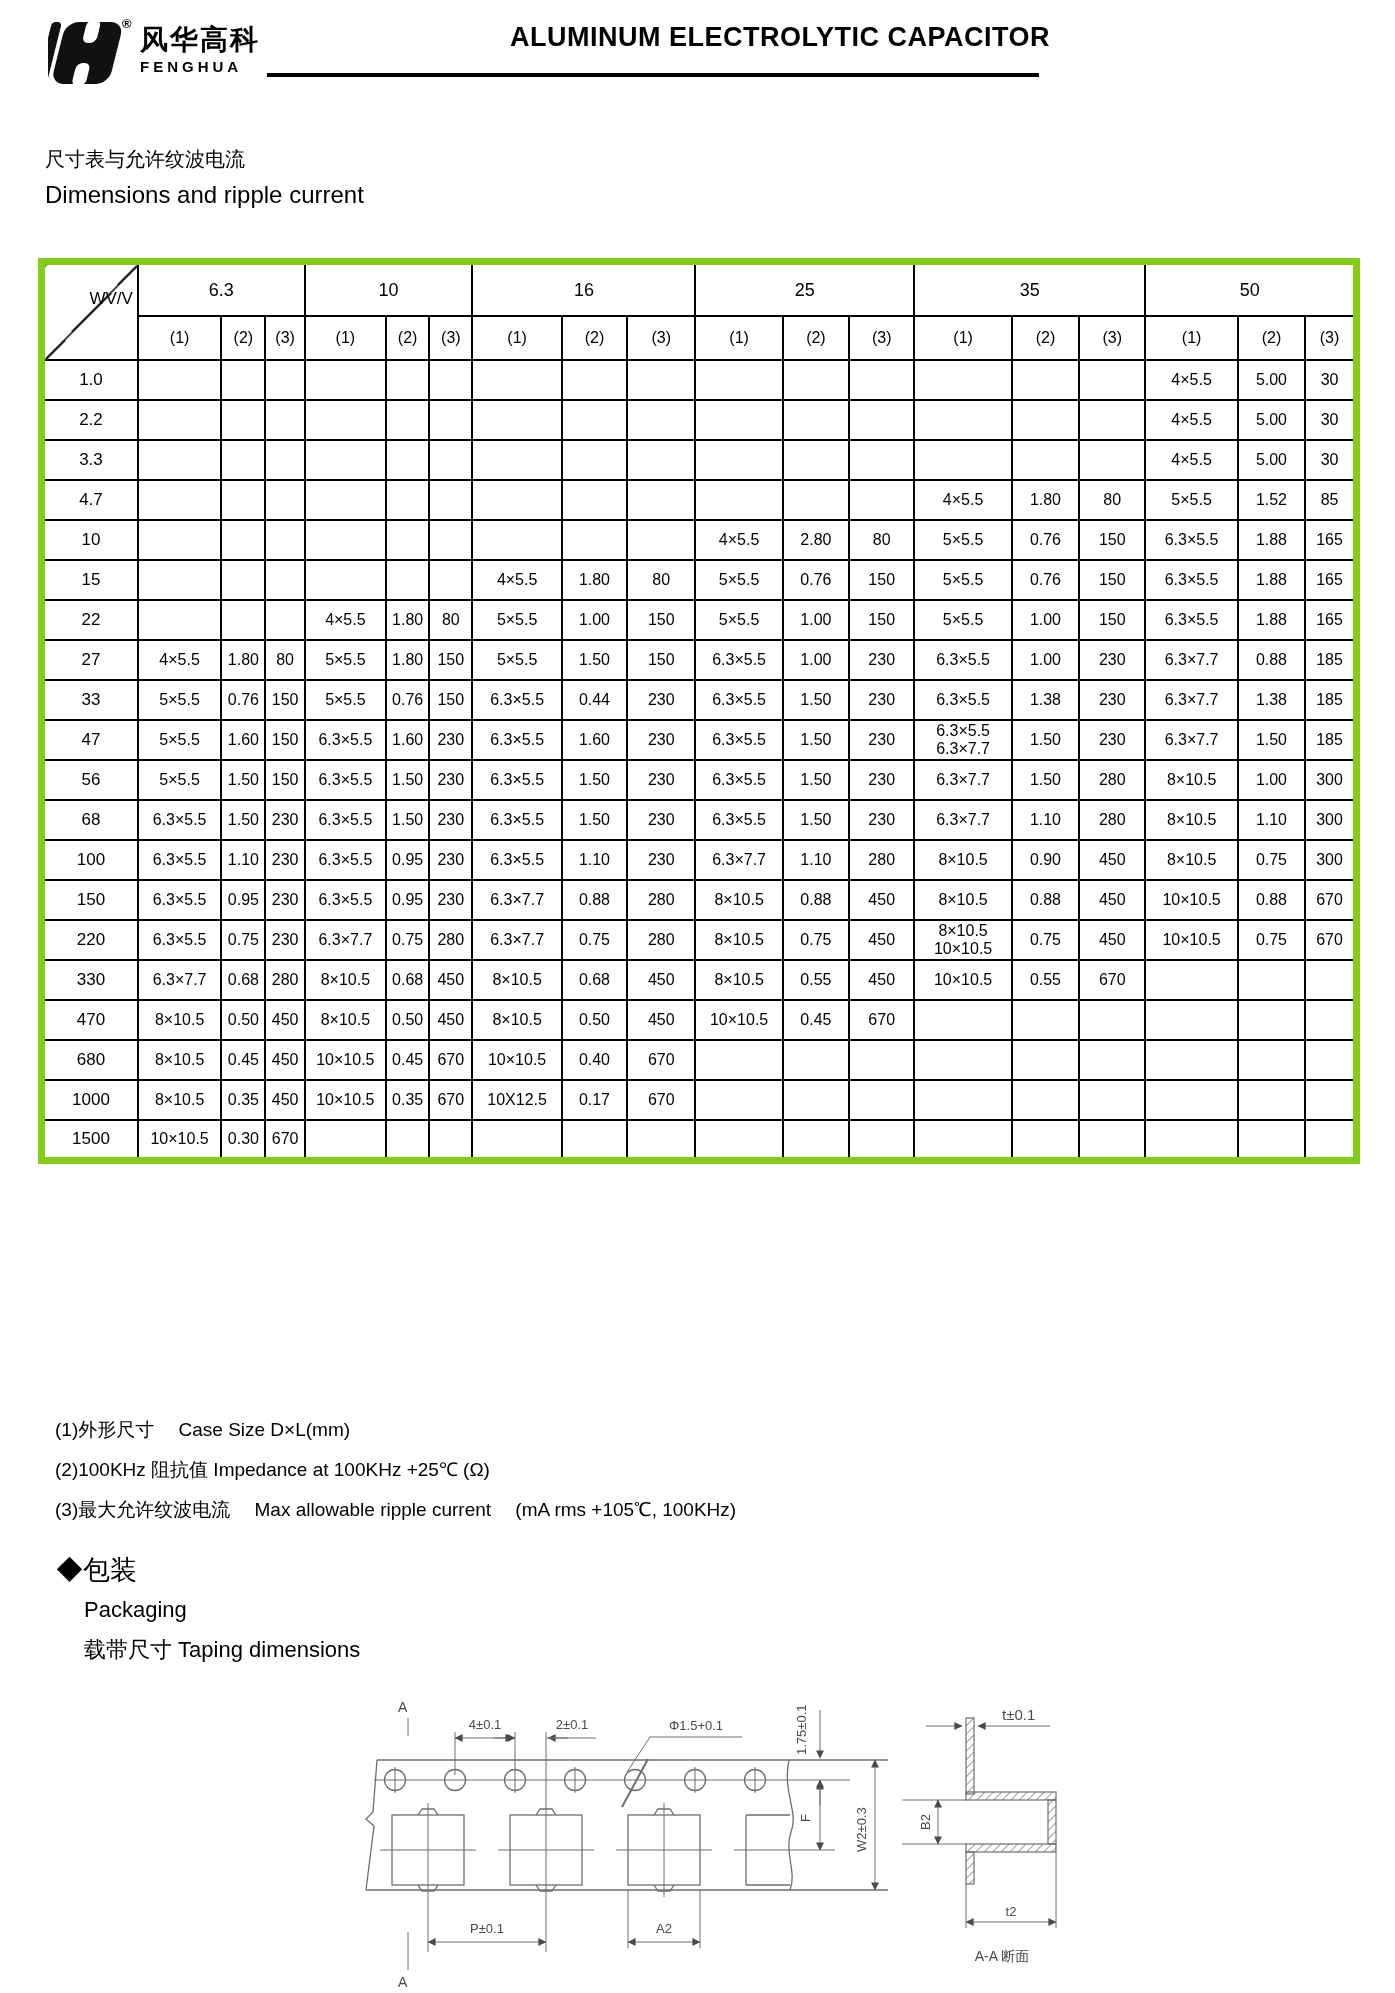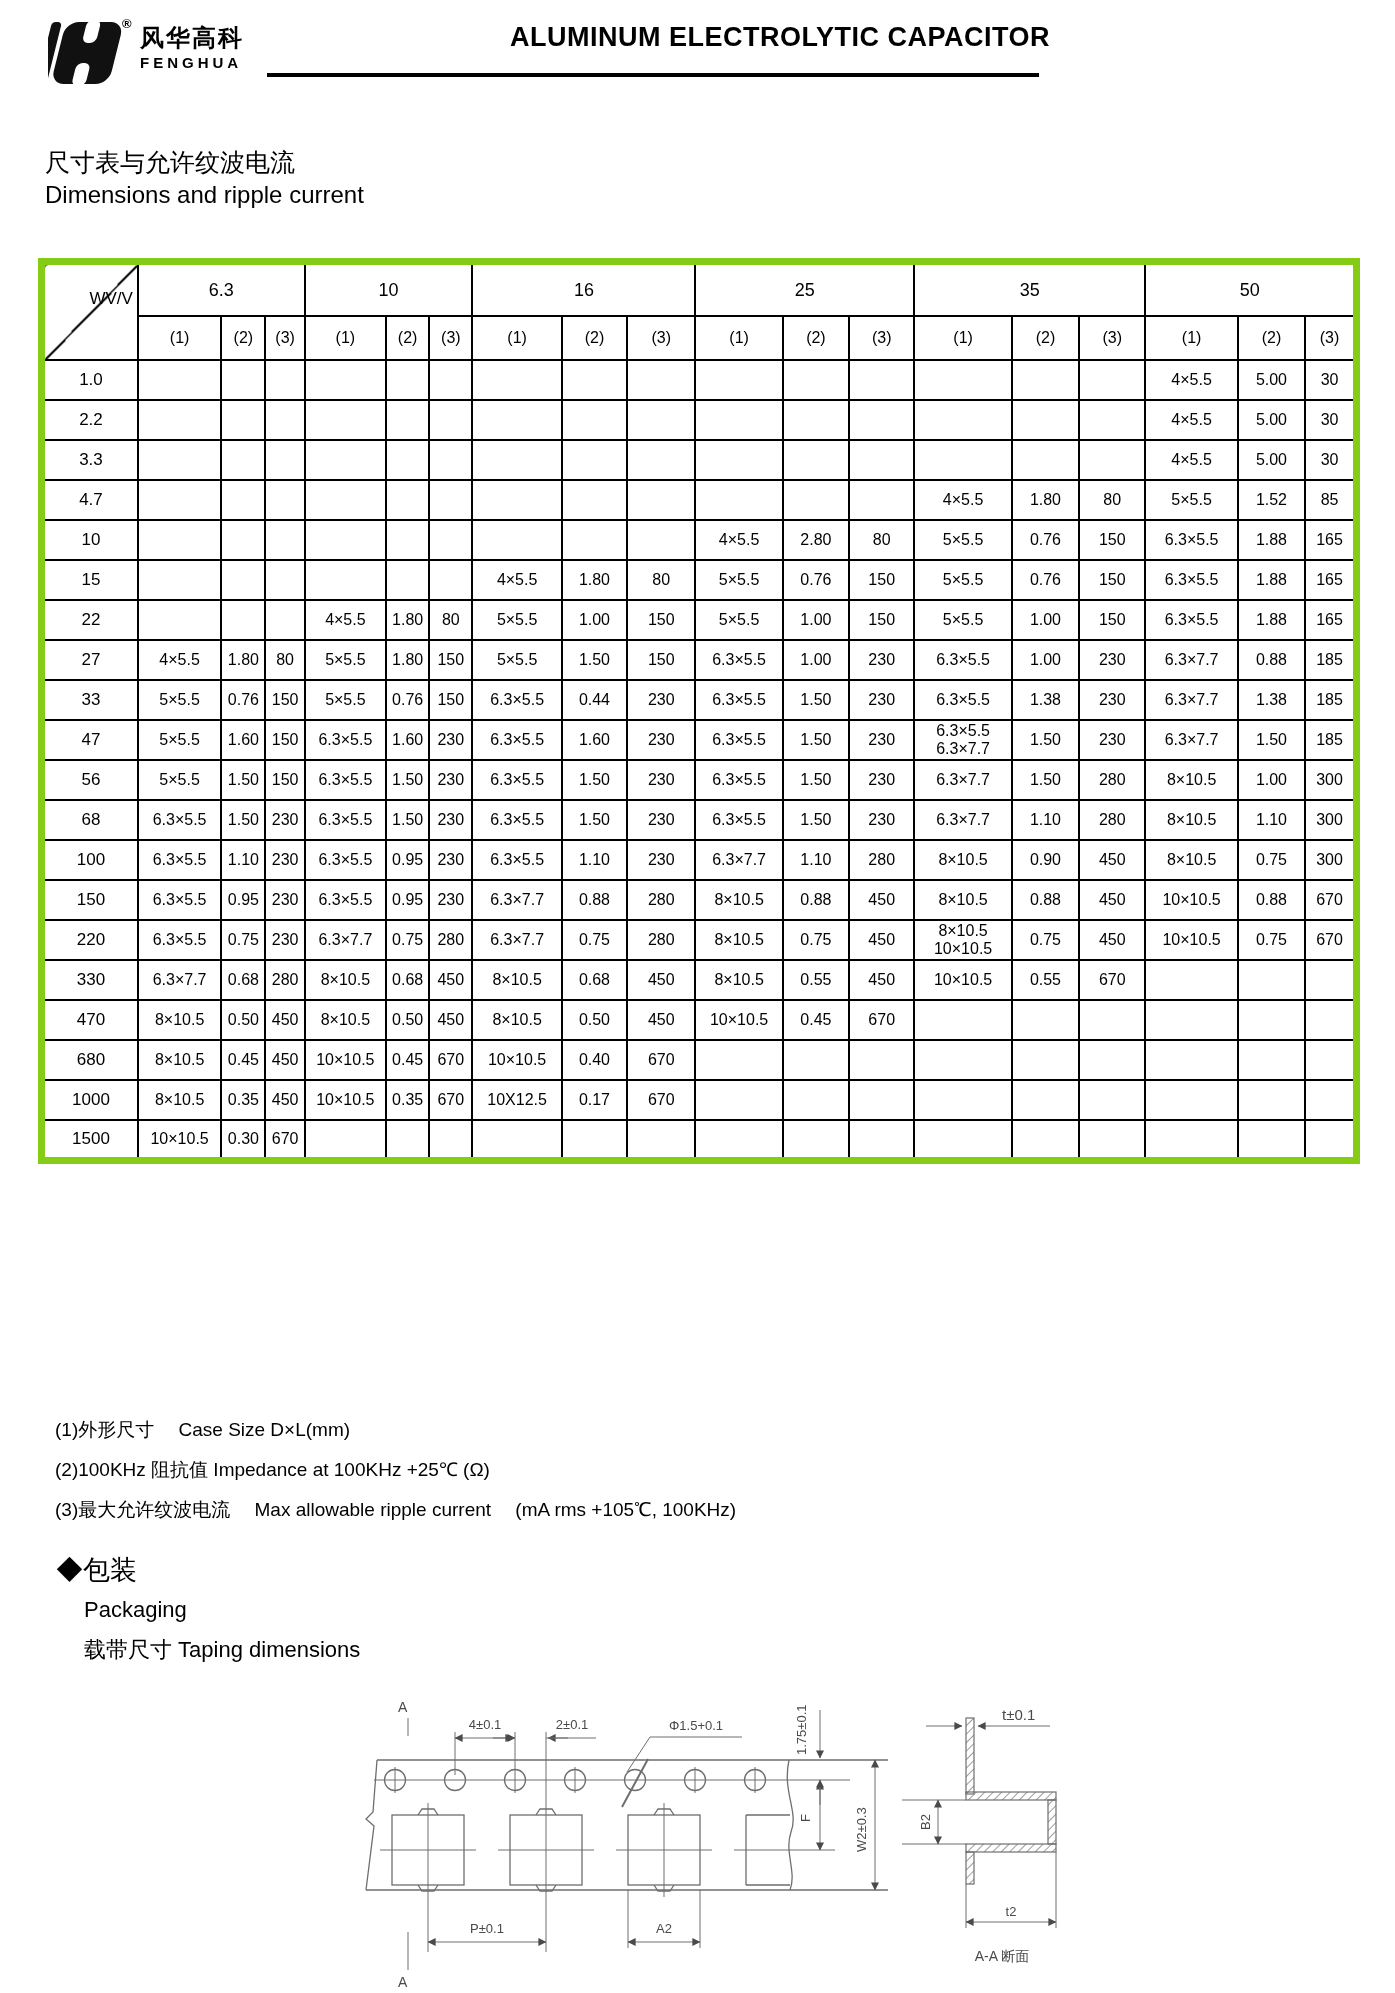--- a/index.html
+++ b/index.html
@@ -1,26 +1,26 @@
 <!DOCTYPE html>
 <html><head>
 <meta charset="utf-8">
 <style>
   html,body{margin:0;padding:0;background:#fff;}
   body{width:1395px;height:1993px;position:relative;font-family:"Liberation Sans",sans-serif;color:#000;}
   .abs{position:absolute;}
 
   
-  .brand-cn{font-size:24px;font-weight:bold;letter-spacing:2px;line-height:1;}
+  .brand-cn{font-size:28px;font-weight:bold;letter-spacing:2px;line-height:1;}
   .brand-en{font-size:15px;font-weight:bold;letter-spacing:4px;line-height:1;margin-top:5px;}
   .reg{font-size:13px;font-weight:bold;}
   .page-title{font-size:27px;font-weight:bold;letter-spacing:0.5px;white-space:nowrap;}
   .rule{background:#000;}
 
-  .sec-cn{font-size:25px;}
+  .sec-cn{font-size:20px;}
   .sec-en{font-size:24px;}
 
   
   table{border-collapse:collapse;table-layout:fixed;border:7px solid #84cc16;}
   th,td{border:2px solid #000;padding:0;text-align:center;vertical-align:middle;
         font-weight:normal;font-size:16px;line-height:1.12;white-space:pre-line;overflow:hidden;}
   thead tr.vrow th{height:50px;font-size:18px;}
   thead tr.srow th{height:42px;font-size:16px;}
   tbody tr{height:40px;}
   tbody th{font-size:17px;}

